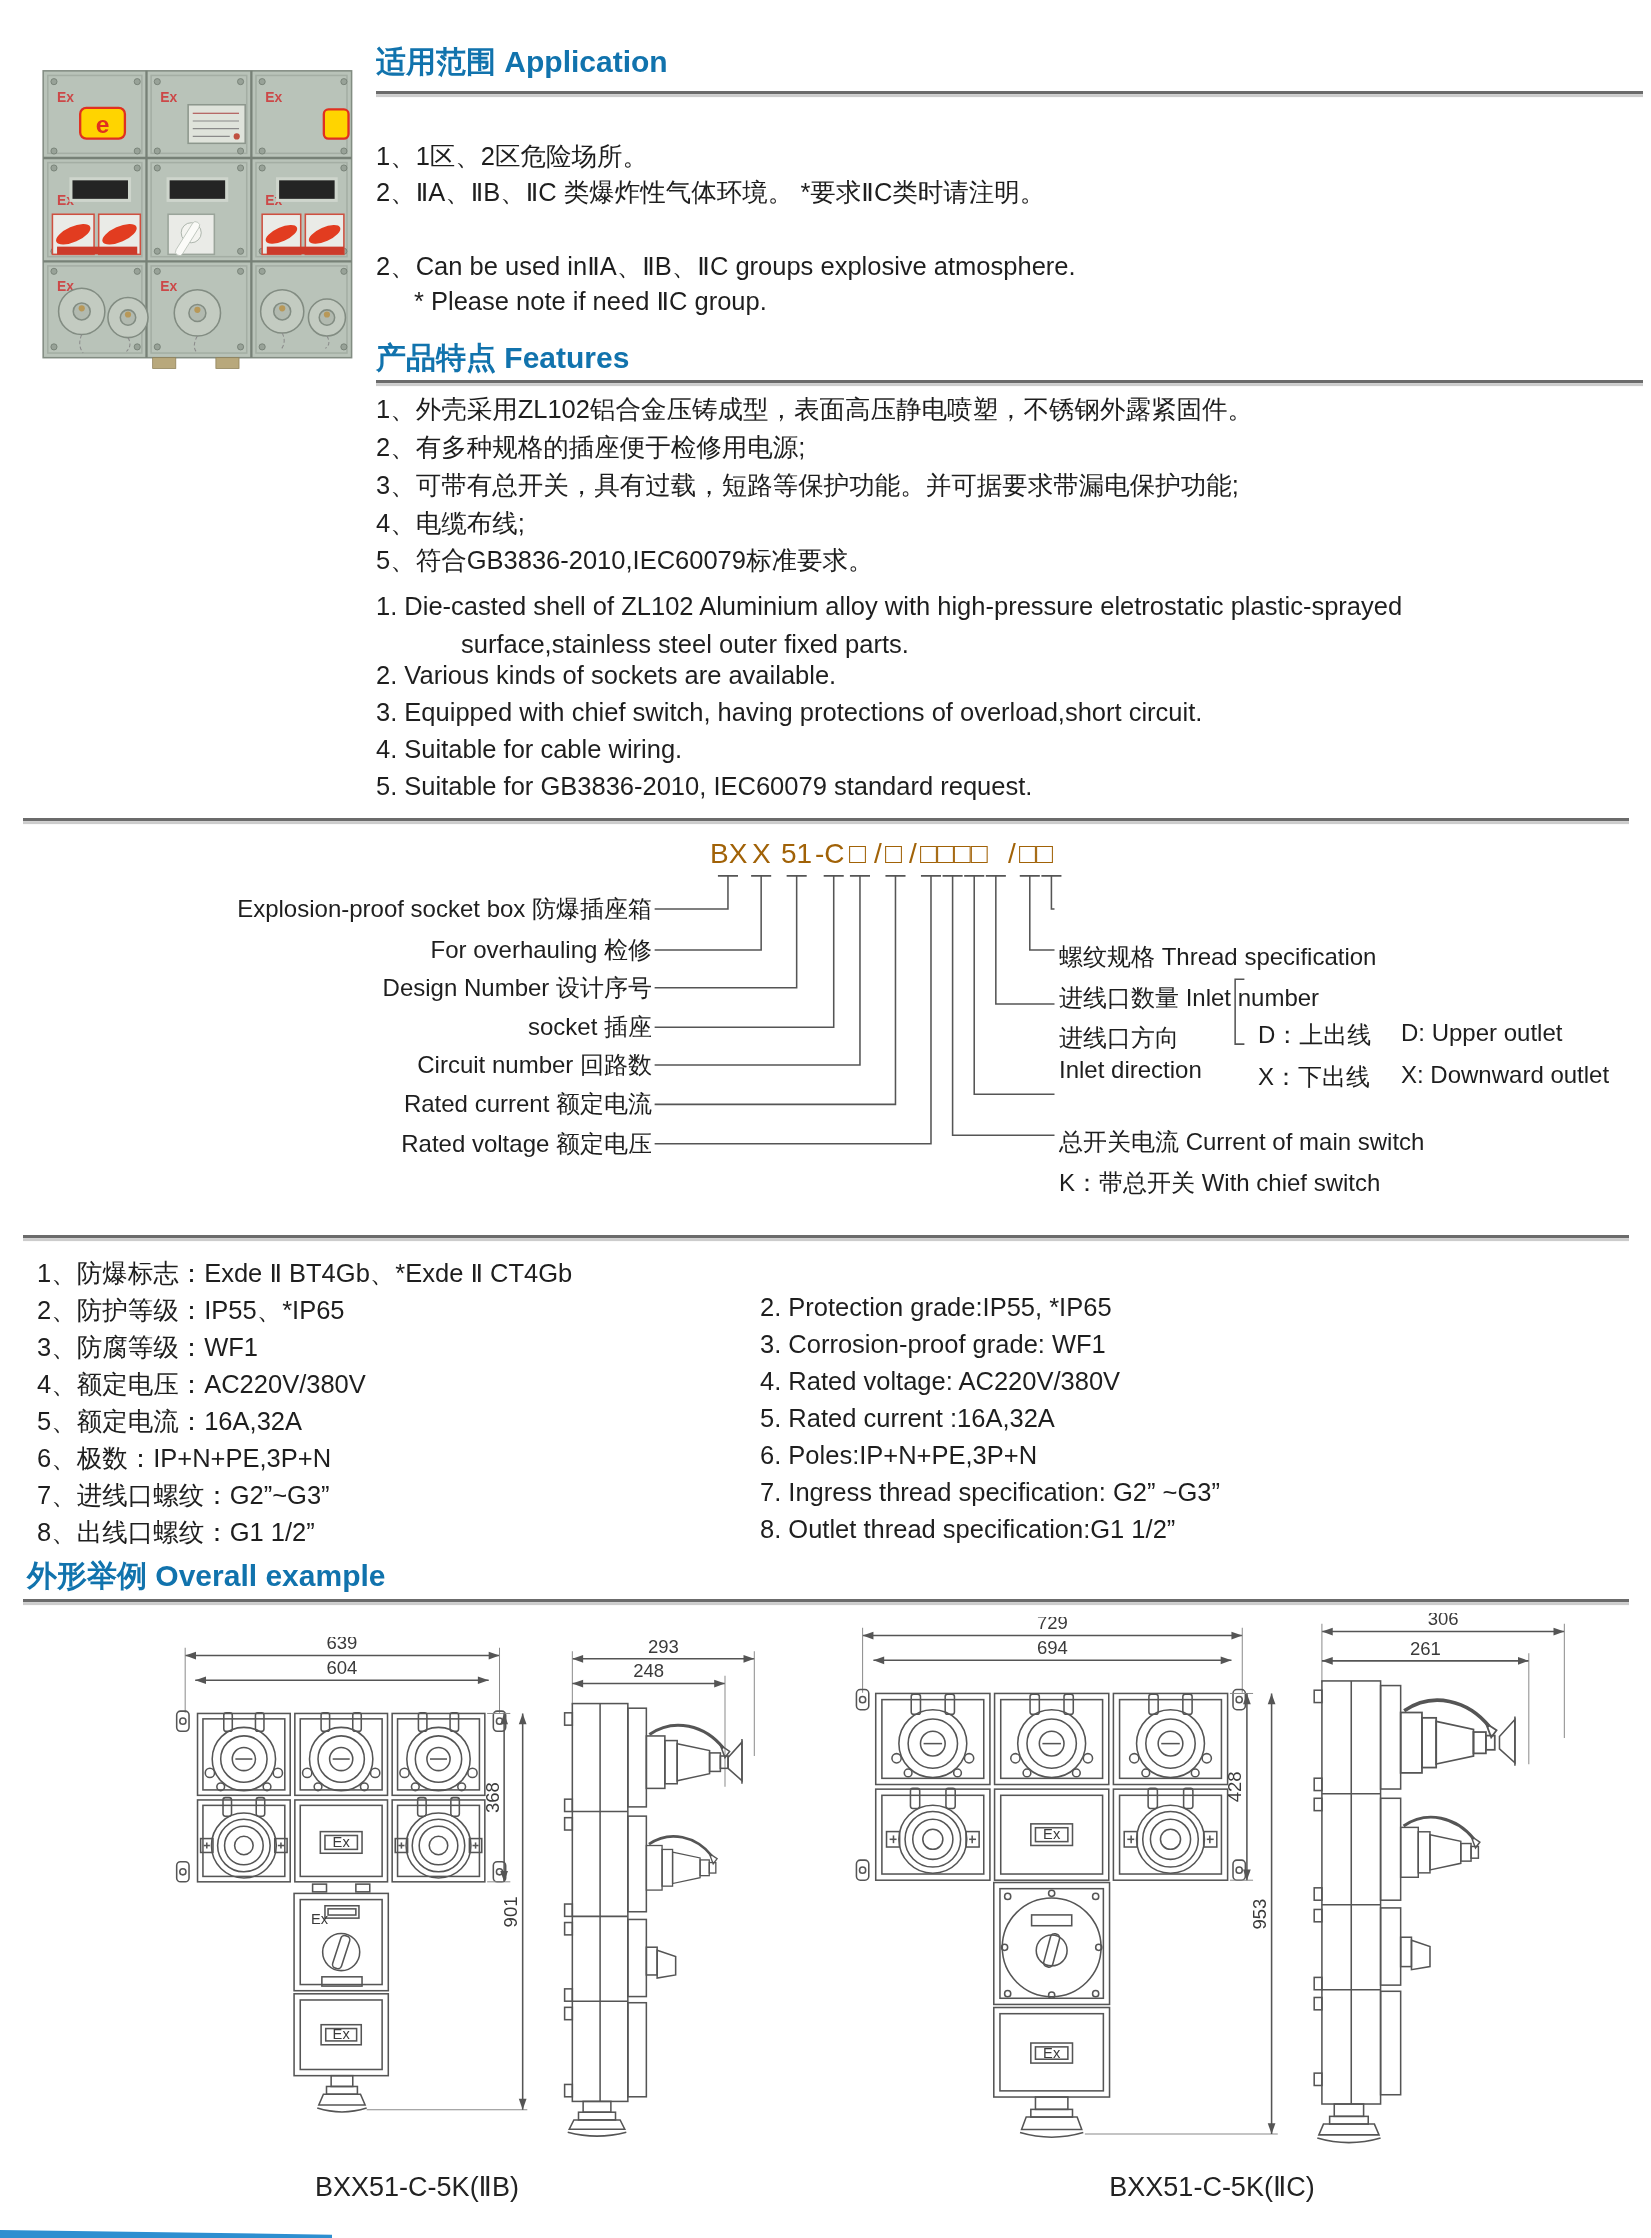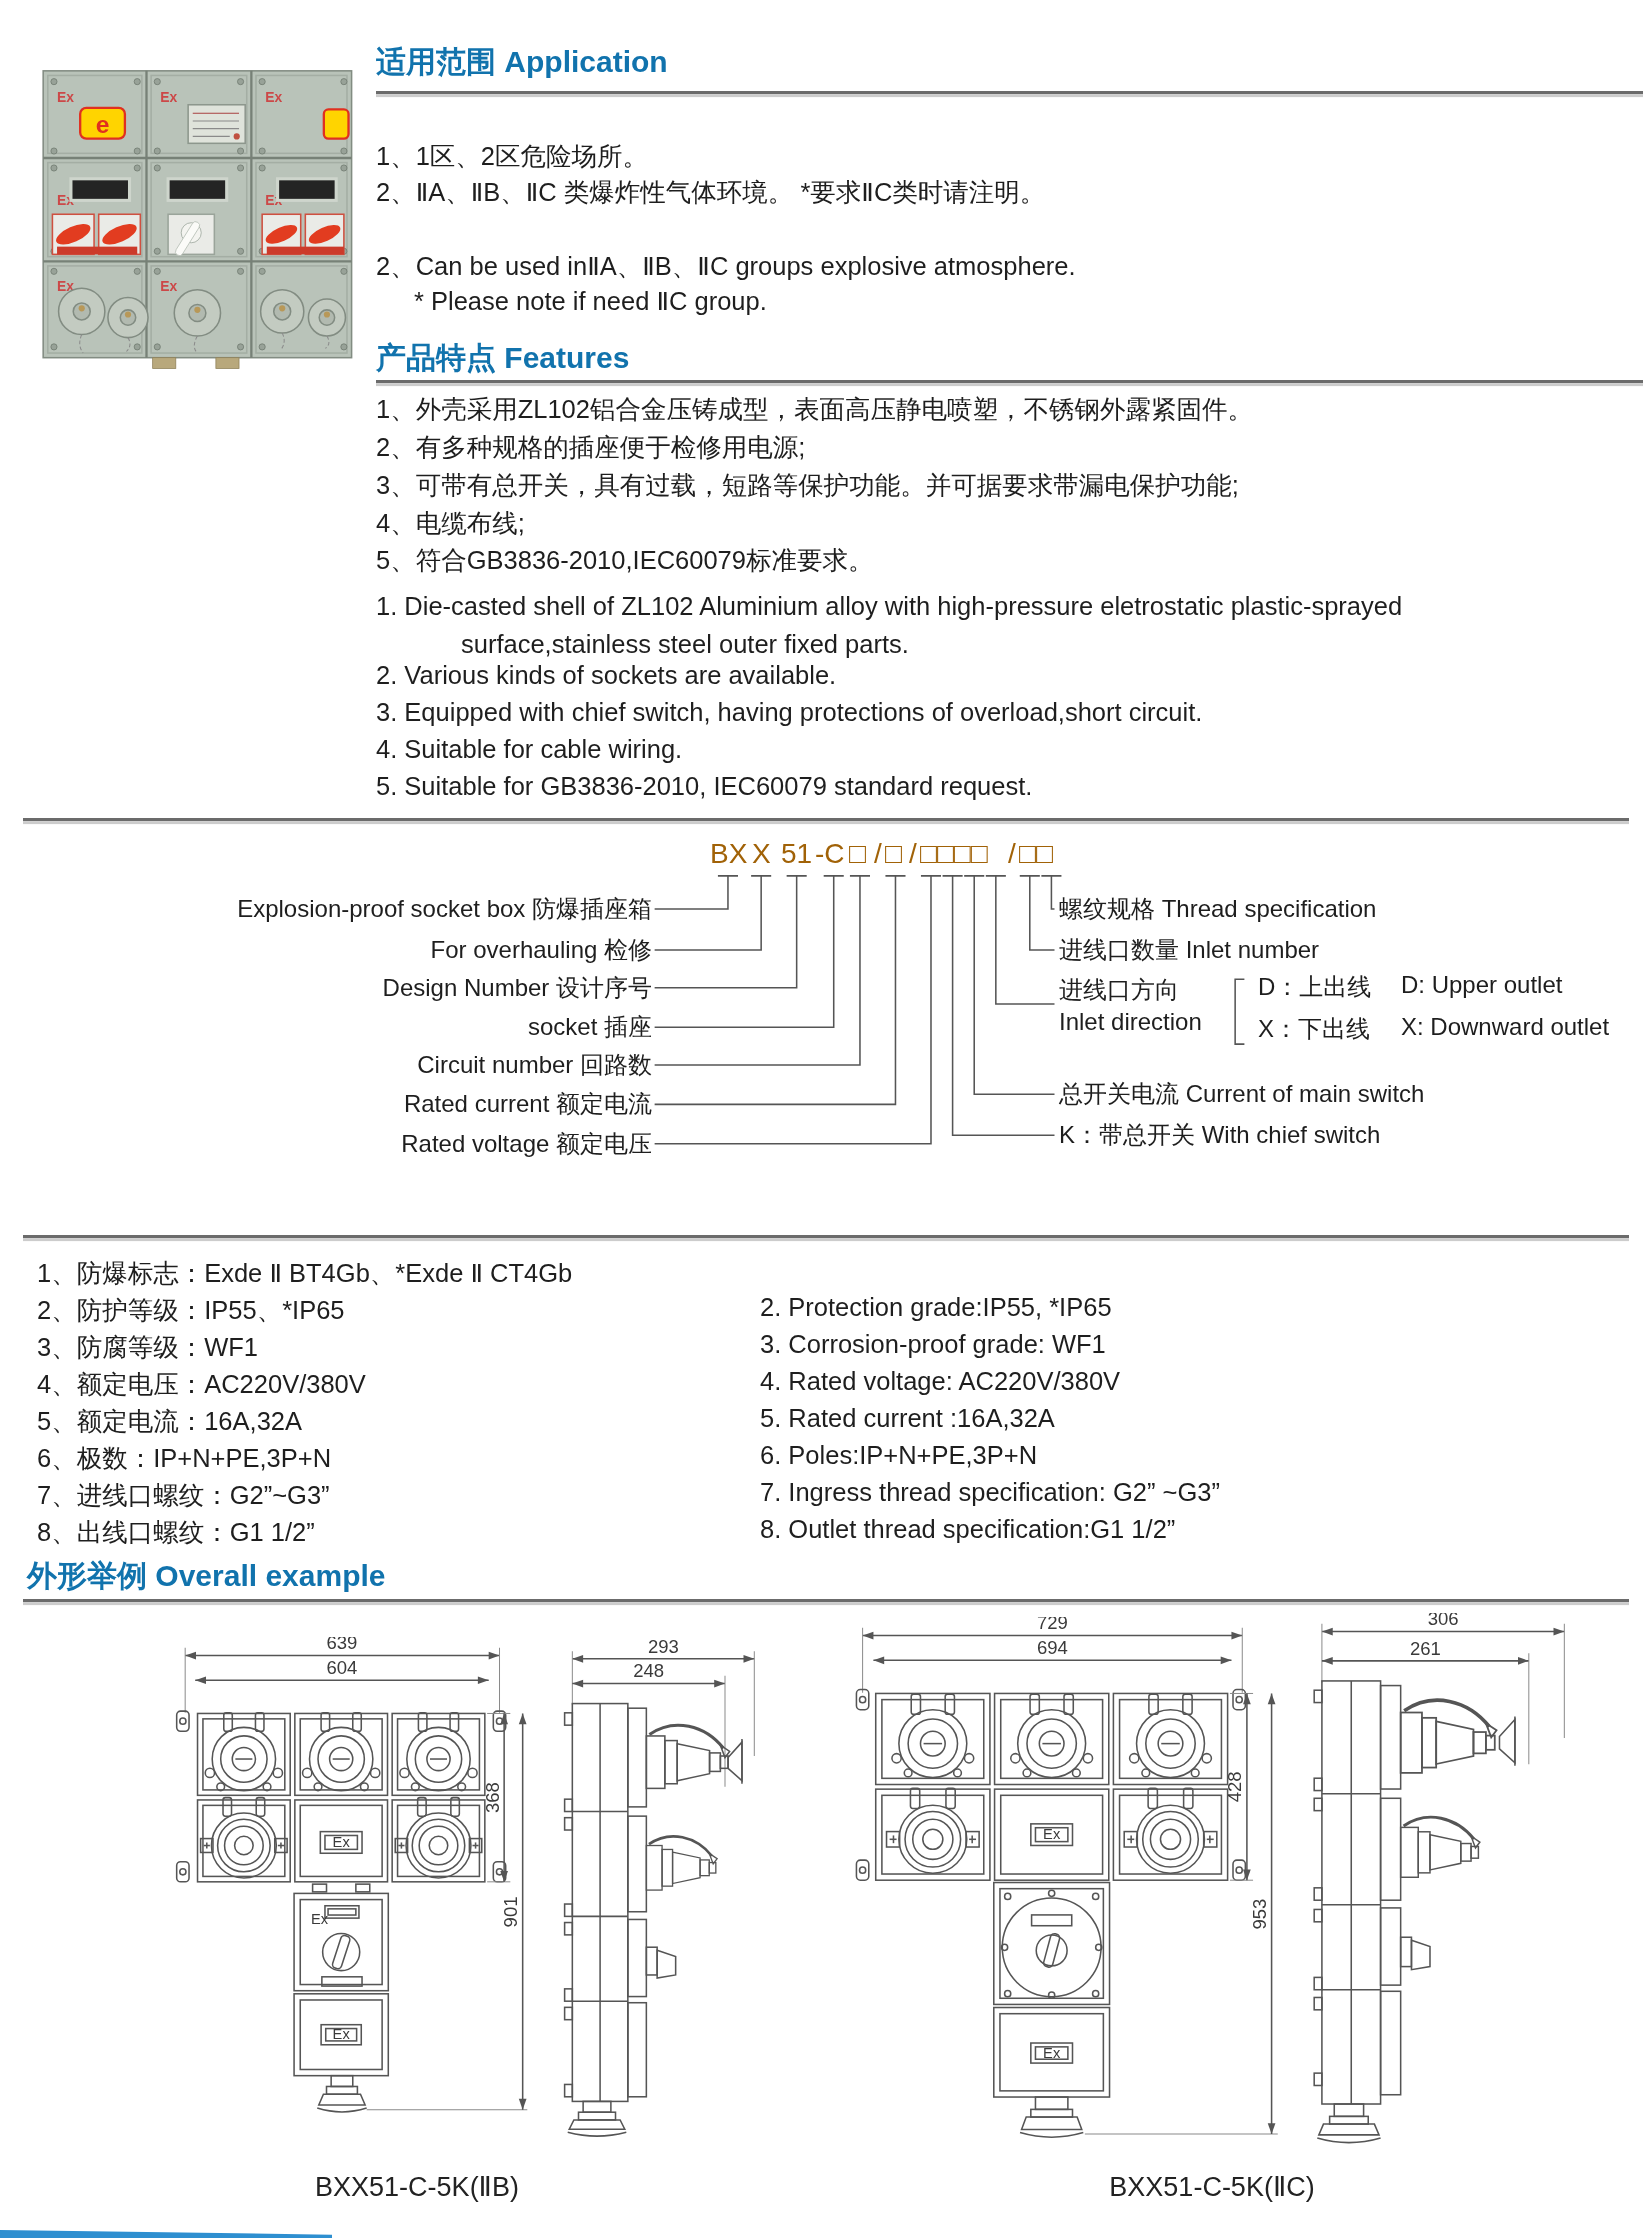--- a/index.html
+++ b/index.html
@@ -3,21 +3,21 @@
 <meta charset="utf-8">
 <style>
   html,body{margin:0;padding:0;background:#ffffff;}
   body{font-family:"Liberation Sans","DejaVu Sans",sans-serif;color:#1e1e1e;}
   #page{position:relative;width:1652px;height:2239px;background:#fff;overflow:hidden;}
   .sec-title{position:absolute;font-size:30px;font-weight:bold;color:#1173ad;white-space:nowrap;}
   .rule{position:absolute;height:3.1px;background:#6b6b6b;box-shadow:0 3.1px 0 #cccccc;}
   .li{position:absolute;font-size:25.5px;white-space:nowrap;color:#1e1e1e;}
   .wrap{white-space:normal;line-height:38px;padding-left:85px;text-indent:-85px;}
   .mlabel-l{position:absolute;font-size:24px;white-space:nowrap;}
-  .mlabel-r{position:absolute;font-size:24px;white-space:nowrap;}
+  .mlabel-r{position:absolute;font-size:24px;white-space:nowrap;margin-top:48px;}
   .code-part{position:absolute;top:838px;font-size:28px;color:#a16207;white-space:nowrap;}
   .dwg{position:absolute;}
   .dwg-label{position:absolute;font-size:27px;width:324px;text-align:center;color:#222;}
   .ln{stroke:#555;stroke-width:2;fill:none;}
   .thin{stroke:#8a8a8a;stroke-width:1.3;fill:none;}
   .fl{fill:#555;stroke:none;}
   .dim{font-size:24px;fill:#3a3a3a;}
   .exs{font-size:19px;fill:#3a3a3a;}
   svg text{font-family:"Liberation Sans","DejaVu Sans",sans-serif;}
   #footer-accent{position:absolute;left:0;top:2230px;width:332px;height:8.5px;background:#2e8fd0;clip-path:polygon(0 0,100% 55%,100% 100%,0 100%);}

